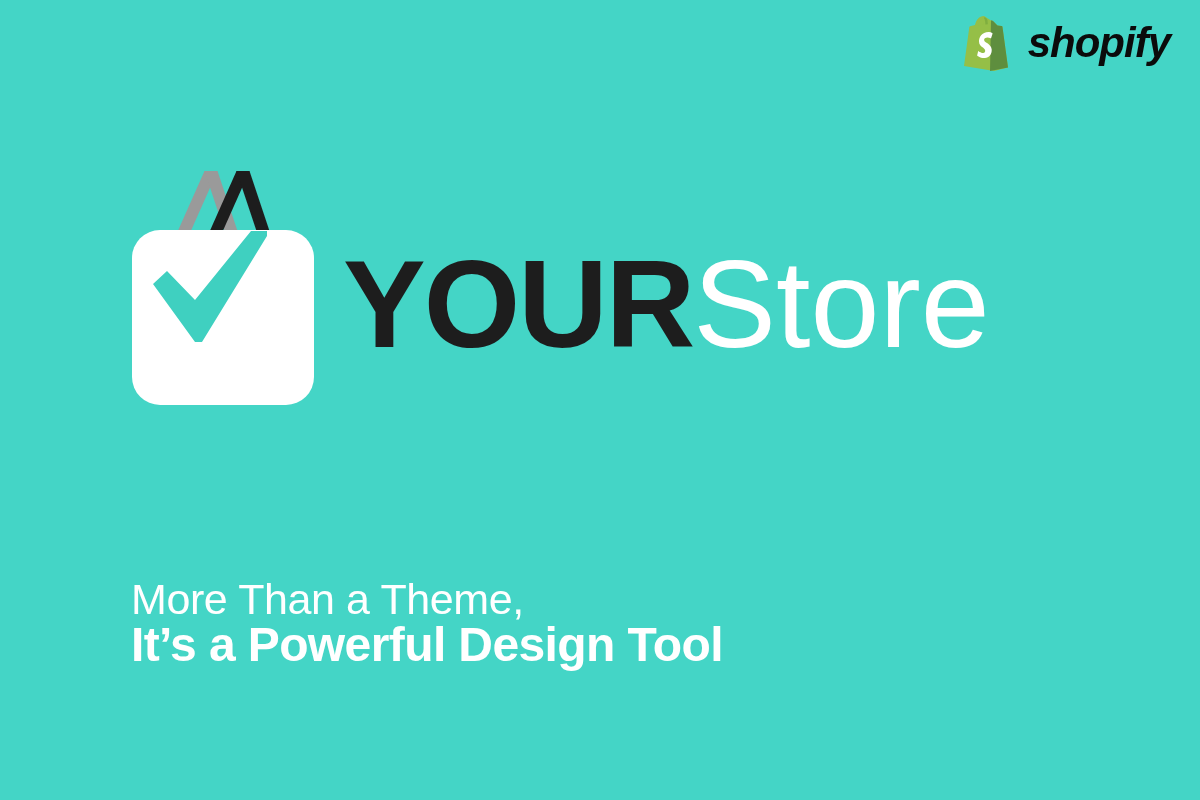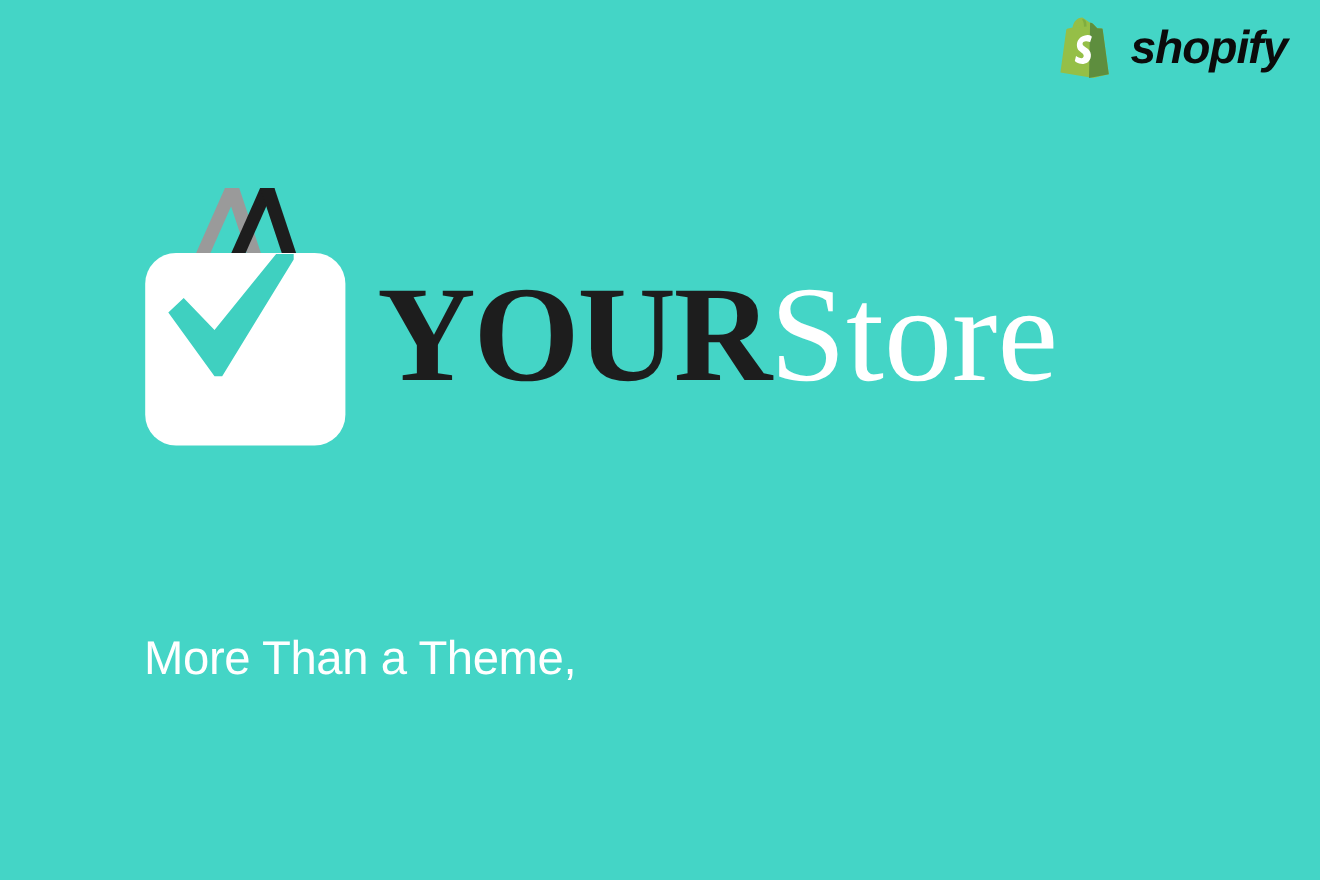--- a/index.html
+++ b/index.html
@@ -64,21 +64,21 @@
     display: block;
     width: 184px;
     height: 246px;
   }
 
   #wordmark {
     margin-left: 28px;
     margin-top: 82px;
     white-space: nowrap;
     line-height: 1;
-    font-family: Liberation Serif, serif;
+    font-family: Liberation Sans, sans-serif;
     font-size: 124px;
     letter-spacing: -2px;
   }
   #wordmark .wm-your {
     font-weight: bold;
     color: #1d1d1d;
   }
   #wordmark .wm-store {
     font-weight: normal;
     color: #ffffff;
@@ -148,15 +148,16 @@
     </div>
 
     <div id="wordmark">
       <span class="wm-your">YOUR</span><span class="wm-store">Store</span>
     </div>
 
   </div>
 
   <div id="tagline">
     <span class="tg-line1">More Than a Theme,</span>
+    <span class="tg-line2">It’s a Powerful Design Tool</span>
   </div>
 
 </div>
 
 </body></html>

